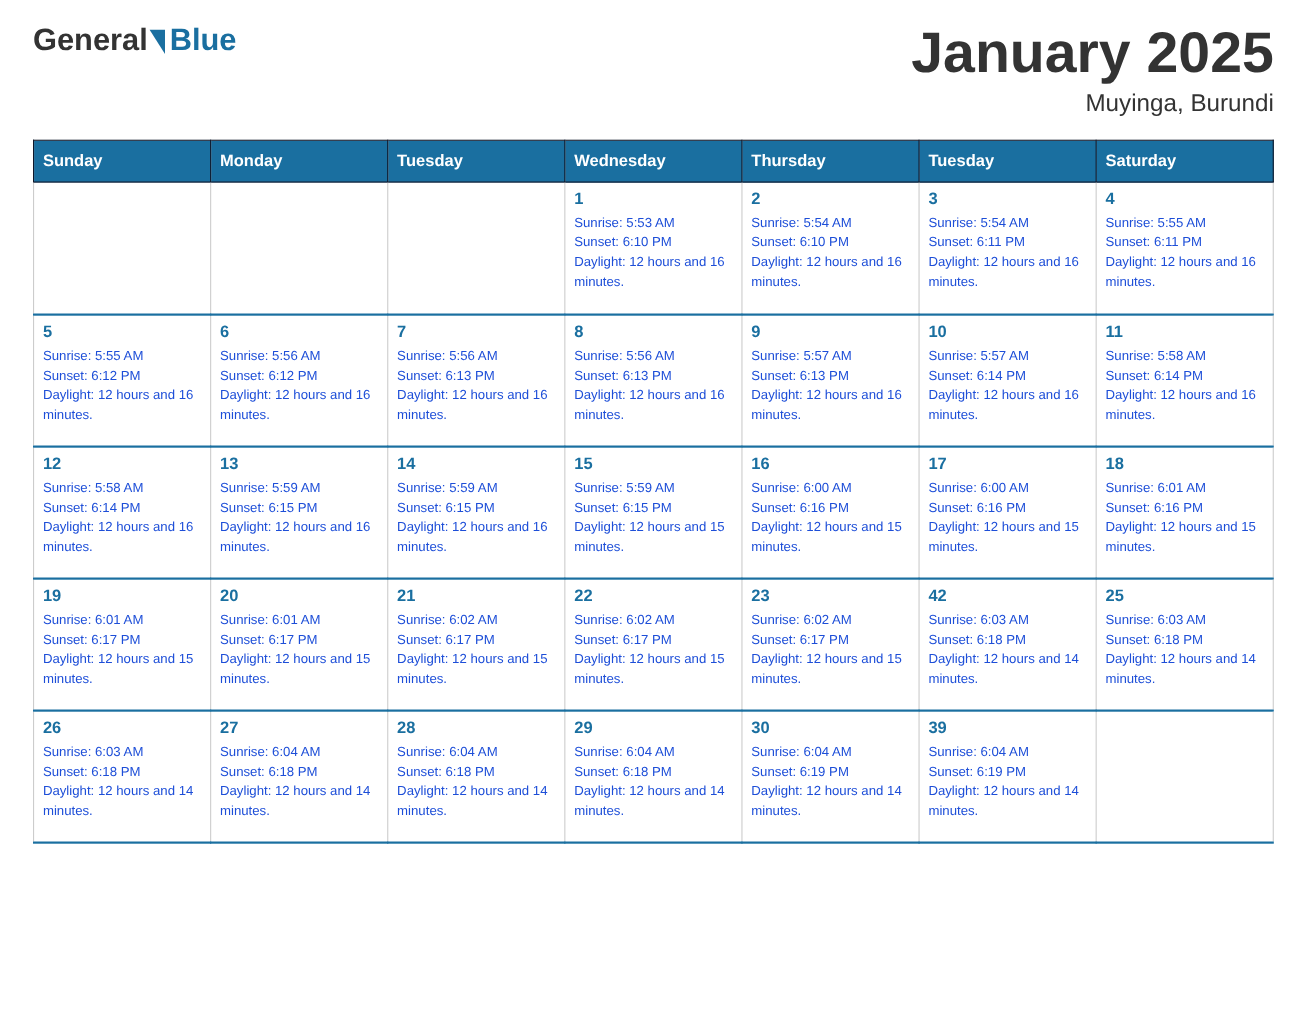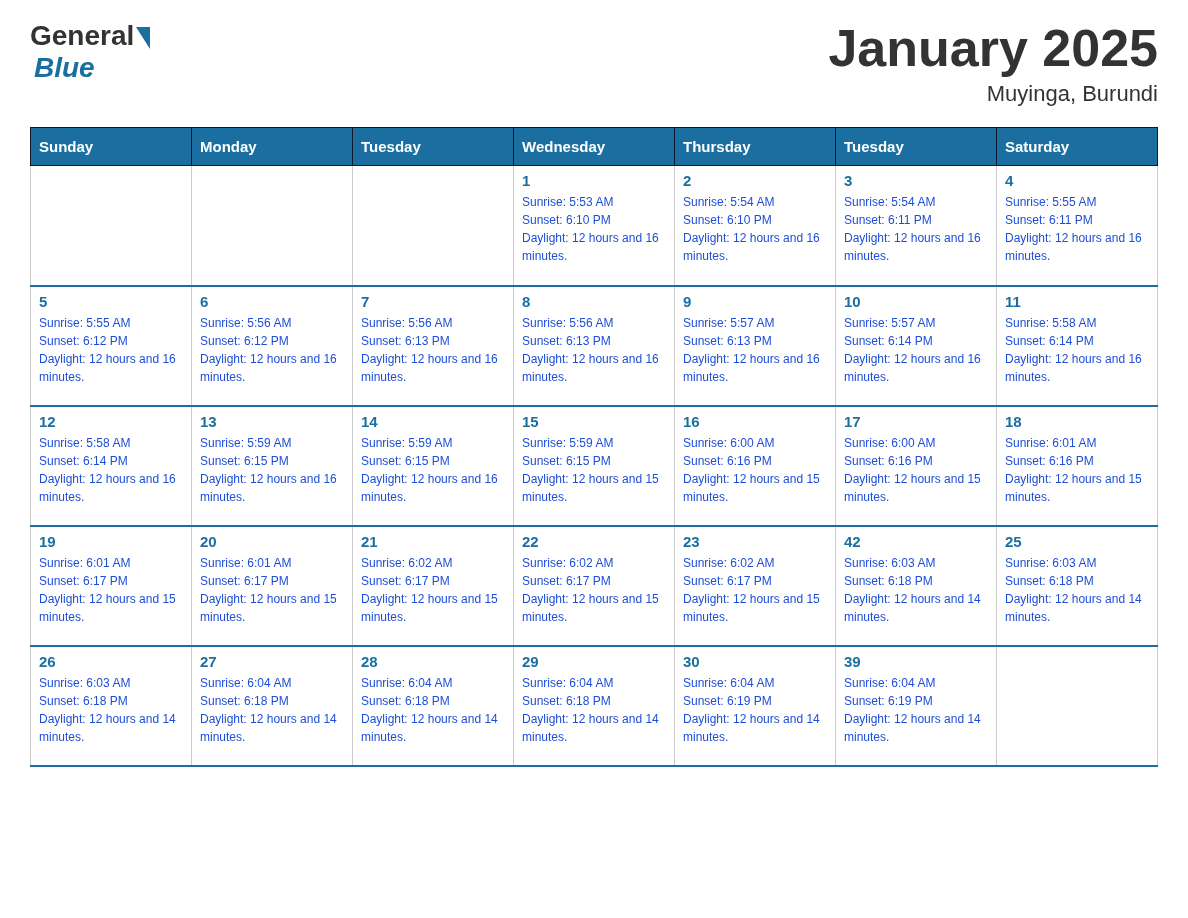--- a/index.html
+++ b/index.html
@@ -12,22 +12,22 @@
       padding: 20px 30px;
     }
     .header {
       display: flex;
       justify-content: space-between;
       align-items: flex-start;
       margin-bottom: 20px;
     }
     .logo {
       display: flex;
-      flex-direction: column;
-      align-items: flex-start;
+      flex-direction: row;
+      align-items: center;
     }
     .logo-top {
       display: flex;
       align-items: center;
     }
     .logo-text-general {
       font-size: 28px;
       font-weight: bold;
       color: #333;
     }
@@ -105,21 +105,21 @@
   </style>
 </head>
 <body>
 
 <div class="header">
   <div class="logo">
     <div class="logo-top">
       <span class="logo-text-general">General</span>
       <div class="logo-triangle"></div>
     </div>
-    <span class="logo-text-blue" style=" font-style: italic;">Blue</span>
+    <span class="logo-text-blue" style="">Blue</span>
   </div>
   <div class="title-section">
     <div class="main-title">January 2025</div>
     <div class="subtitle">Muyinga, Burundi</div>
   </div>
 </div>
 
 <table class="calendar">
   <thead>
     <tr>

